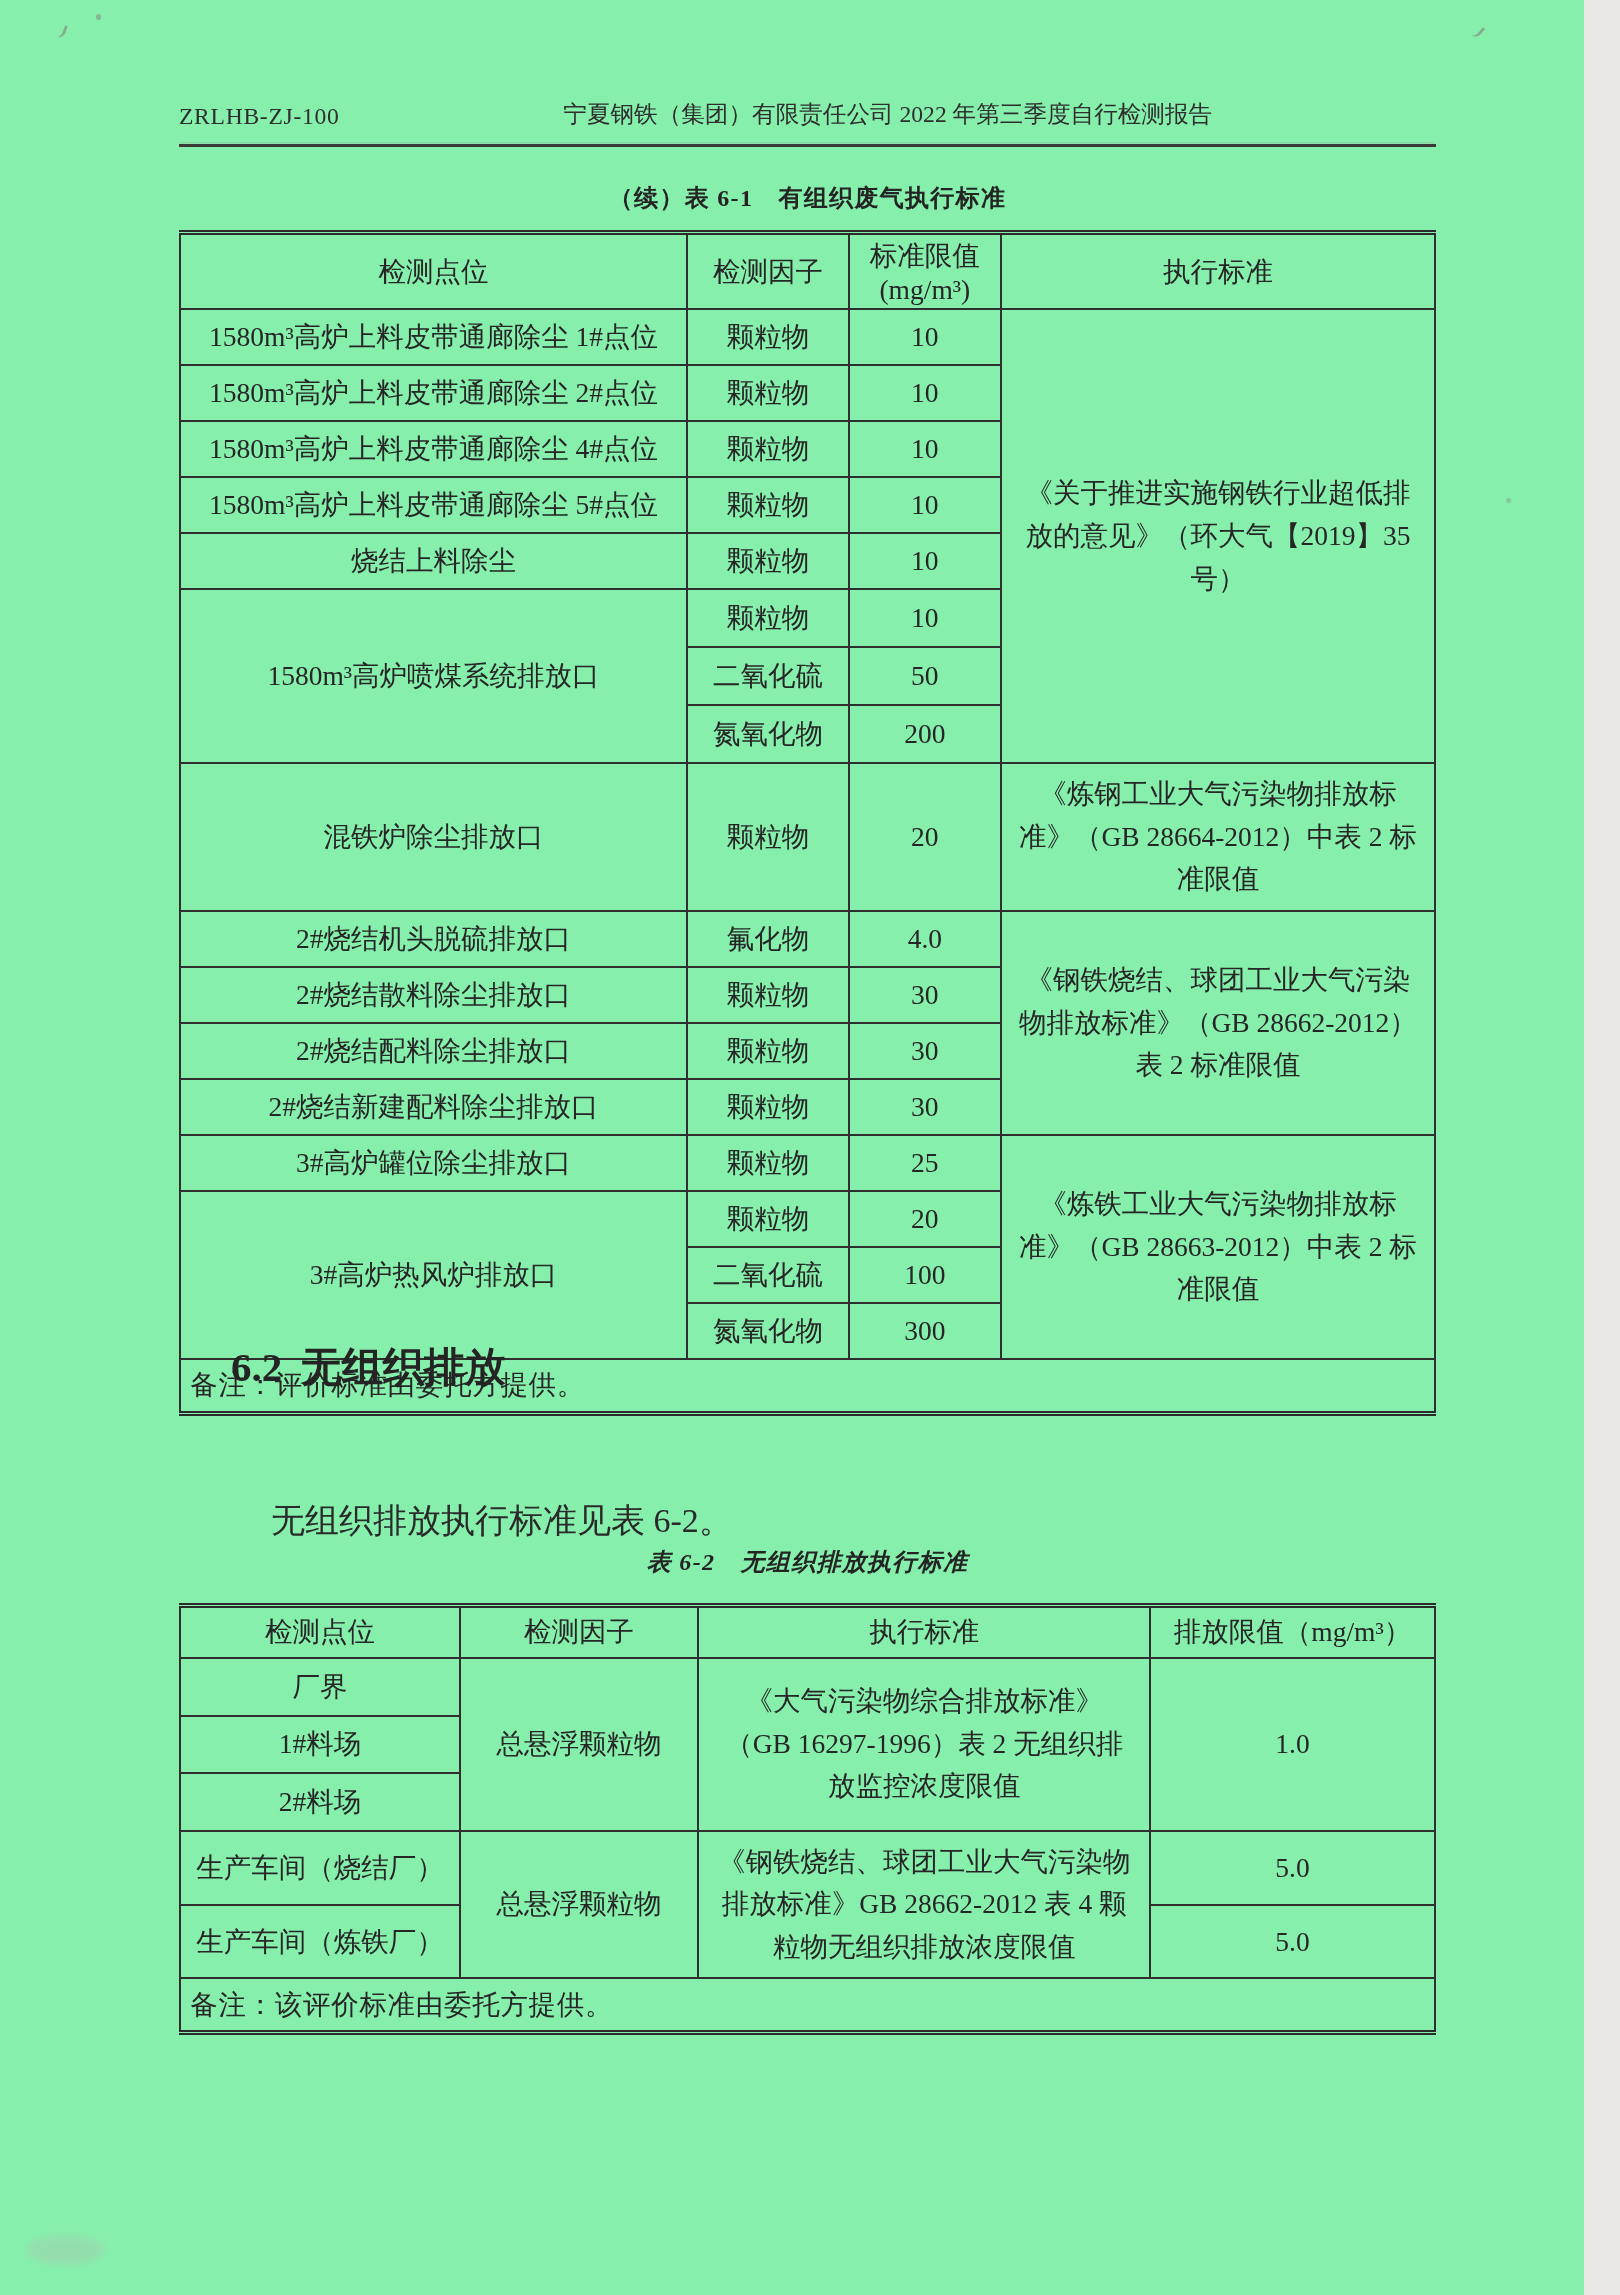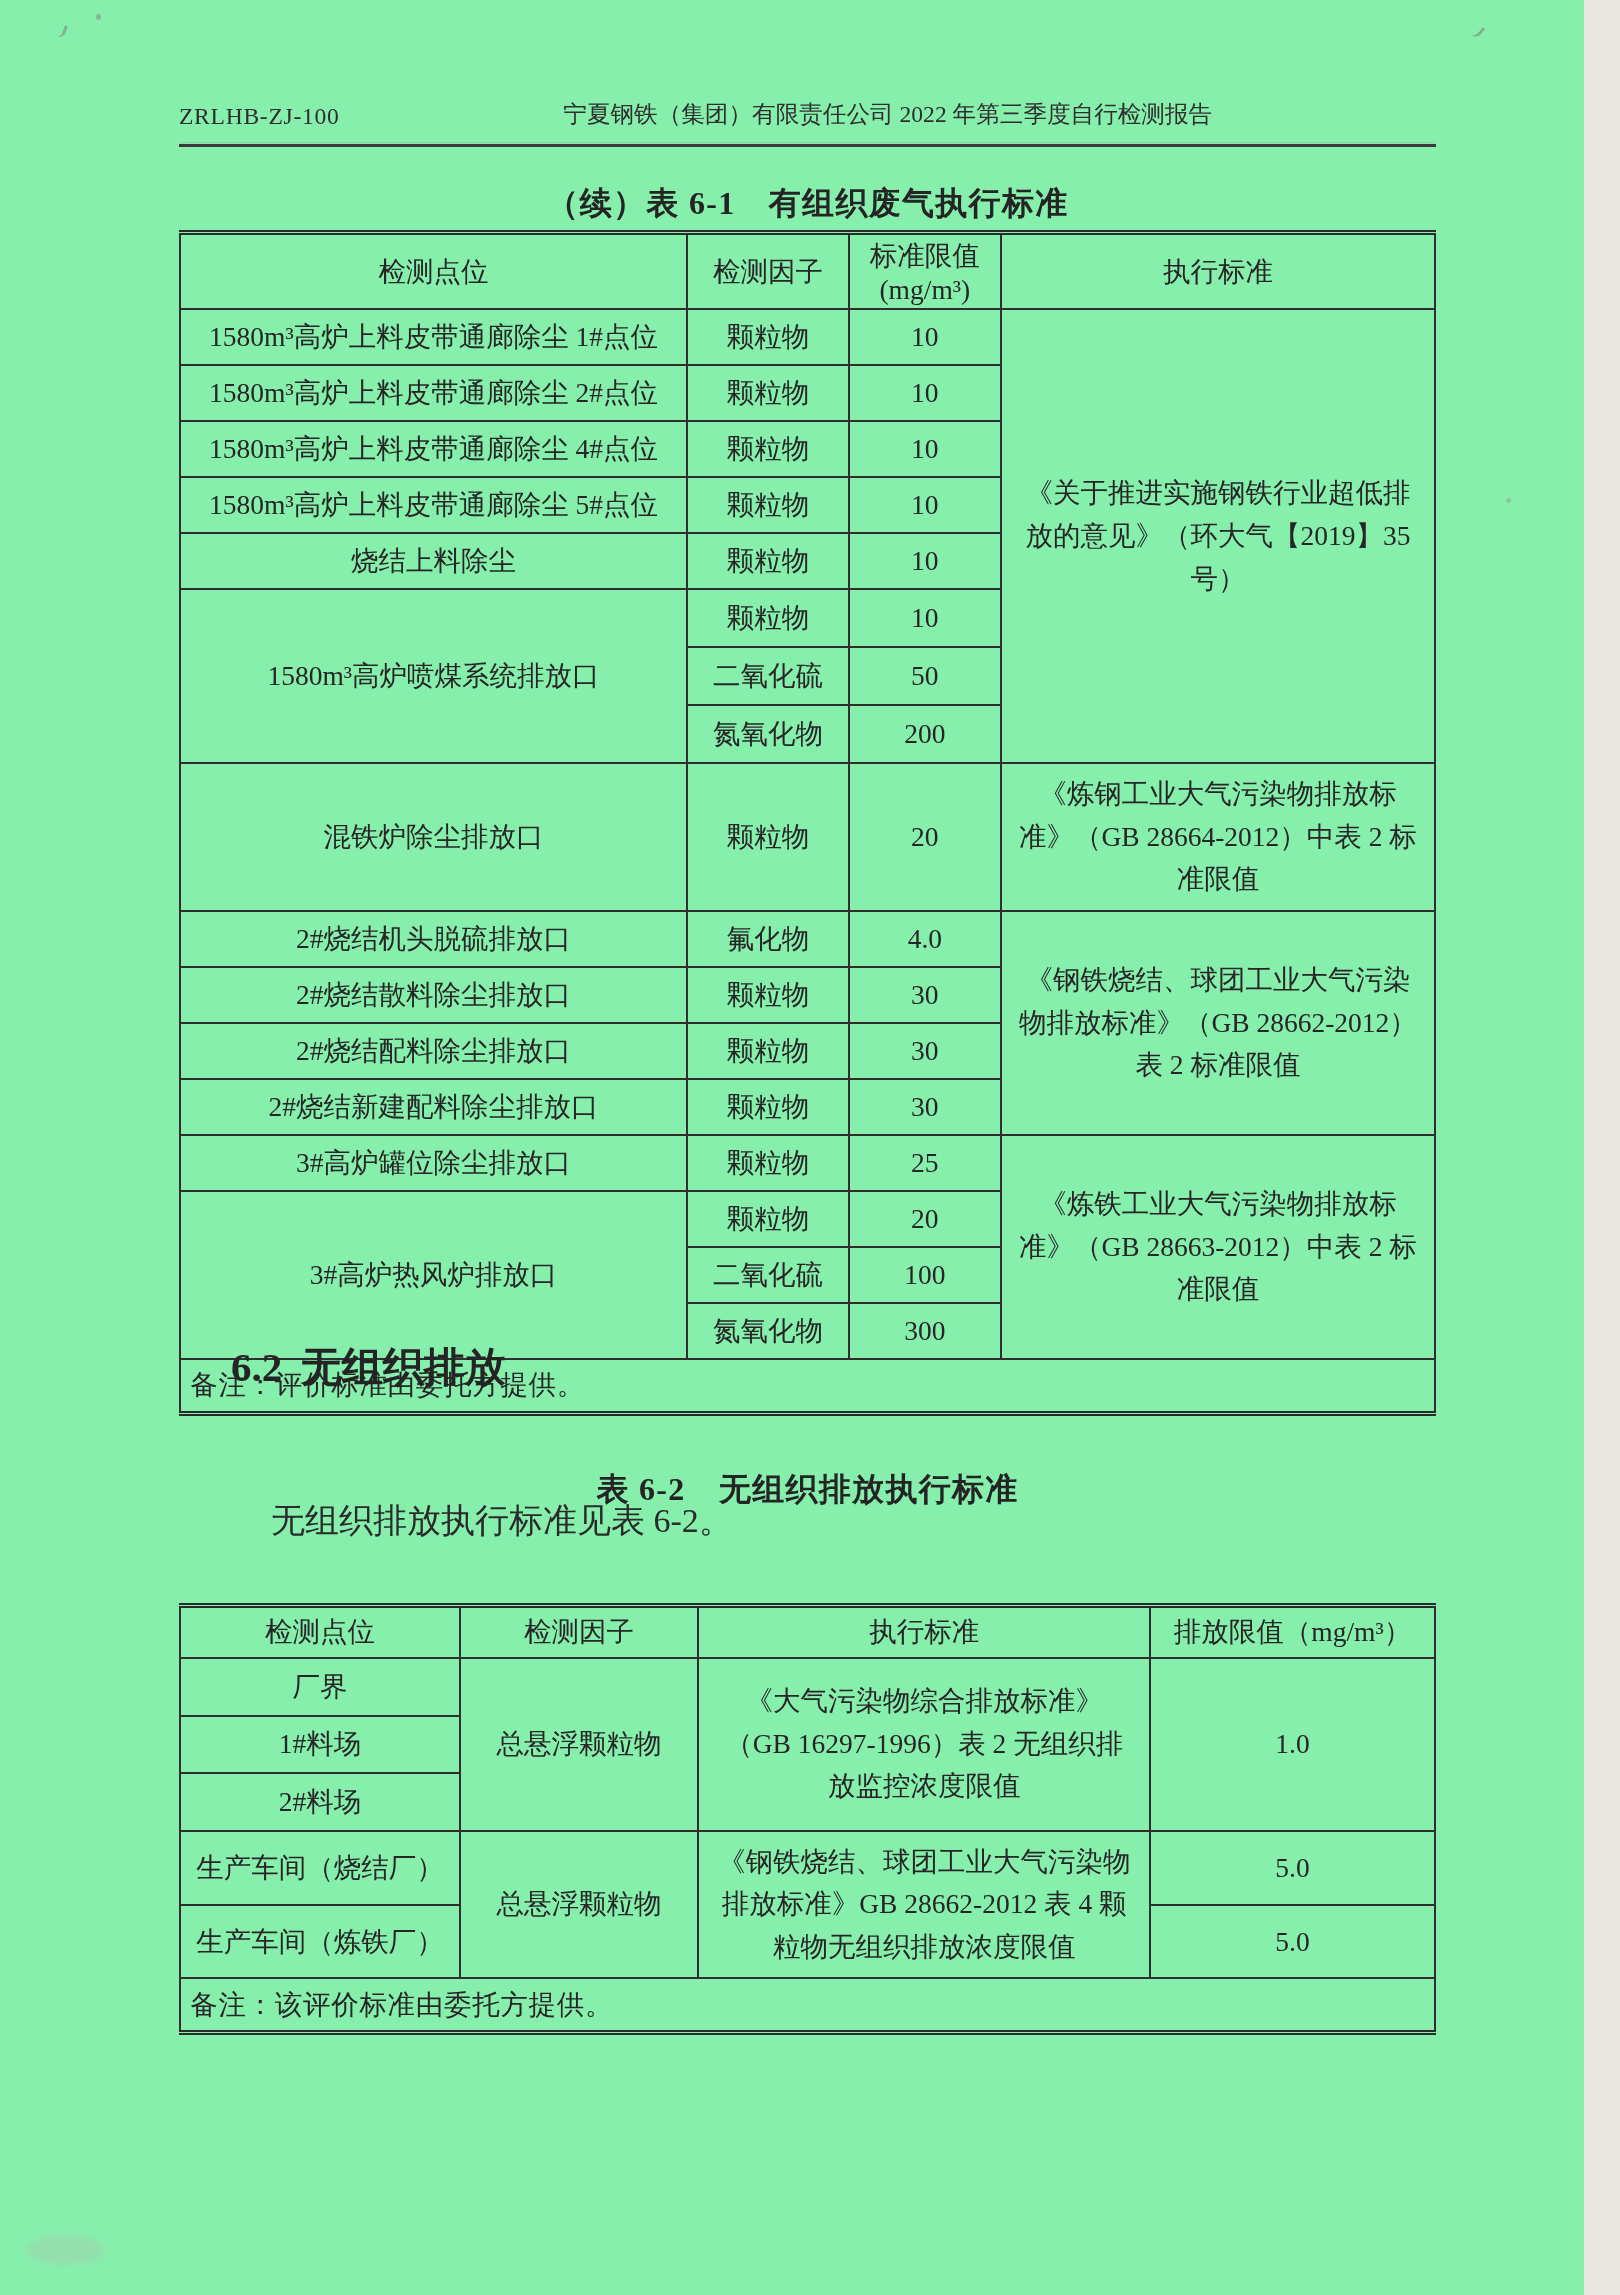--- a/index.html
+++ b/index.html
@@ -25,25 +25,25 @@
   .header-title { flex: 1; text-align: center; white-space: nowrap; }
   .header-rule {
     position: absolute; top: 144px; height: 3.3px;
     background: #3a3a3a;
     box-shadow: 0 -2.6px 0 -1.3px #9a9892;
   }
 
   
   .table-title {
     position: absolute; text-align: center;
-    font-size: 32px; font-weight: bold; color: #242424;
+    font-size: 24px; font-weight: bold; color: #242424;
     letter-spacing: 1.3px; white-space: nowrap;
   }
   .t1-title { top: 182px; }
-  .t2-title { top: 1468px; }
+  .t2-title { top: 1546px; font-style: italic; }
   .section-heading {
     position: absolute; top: 1340px; left: 231px;
     font-size: 41px; font-weight: bold; color: #242424;
     white-space: nowrap;
   }
   .section-heading .sec-num { margin-right: 18.4px; }
   .body-paragraph {
     position: absolute; top: 1498px;
     font-size: 34px; color: #2a2a2a;
     text-indent: 92px; white-space: nowrap;

